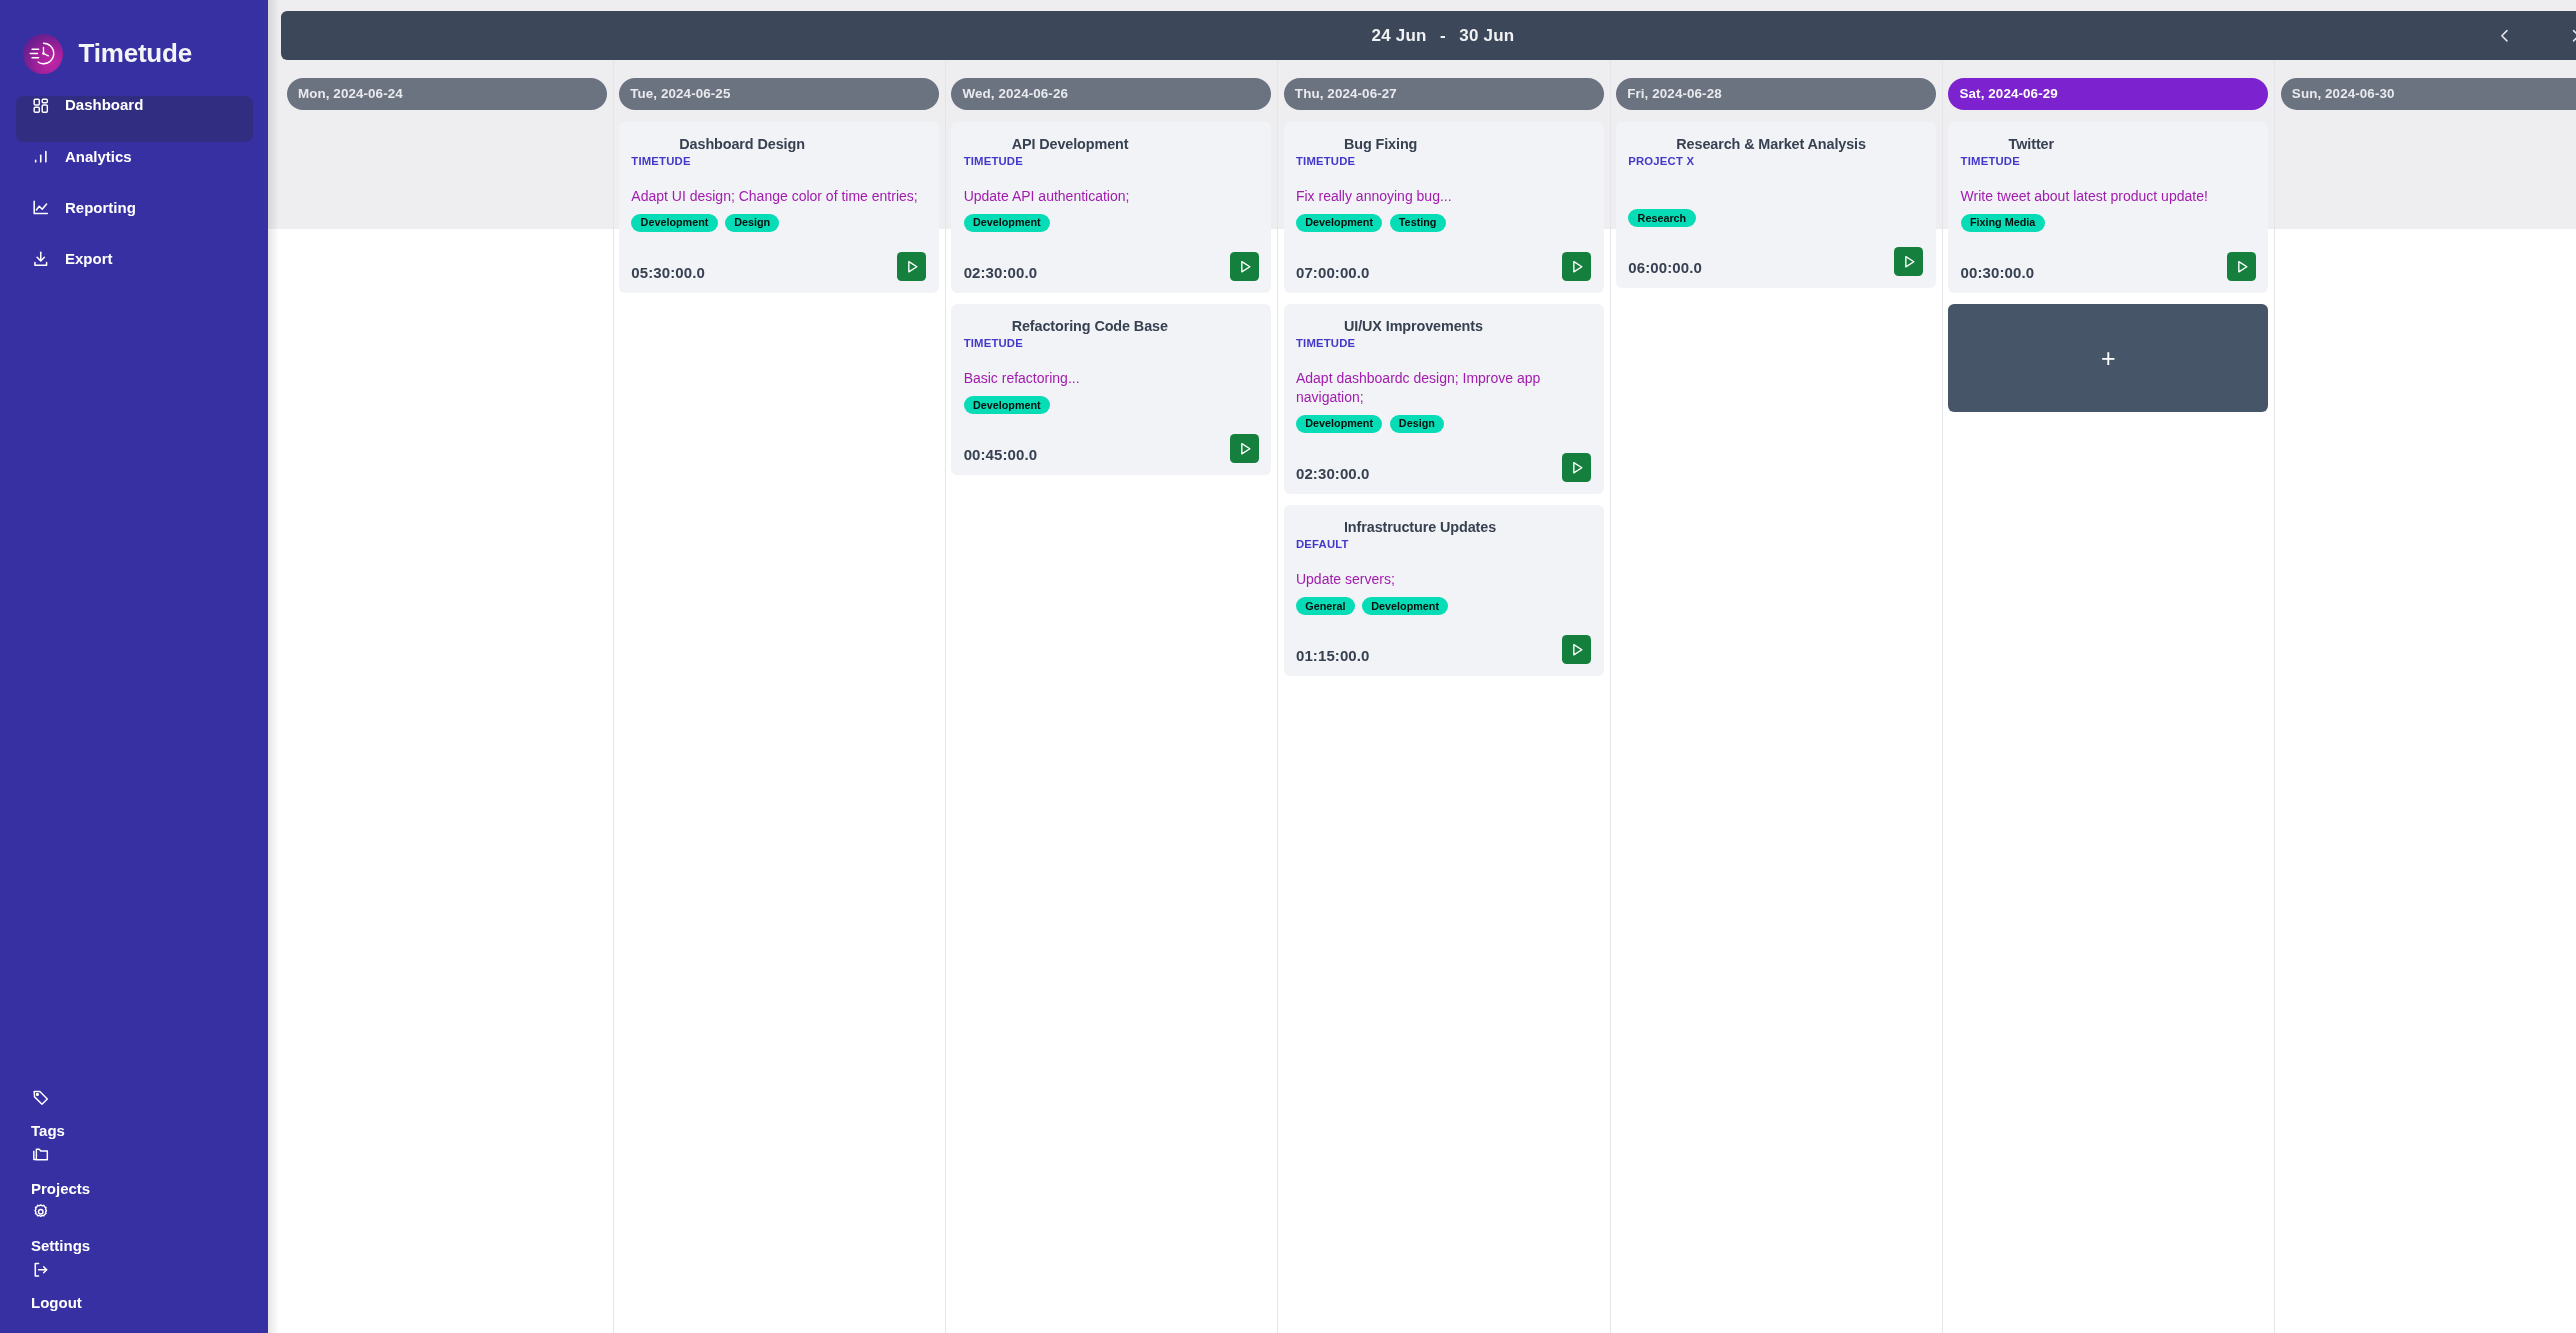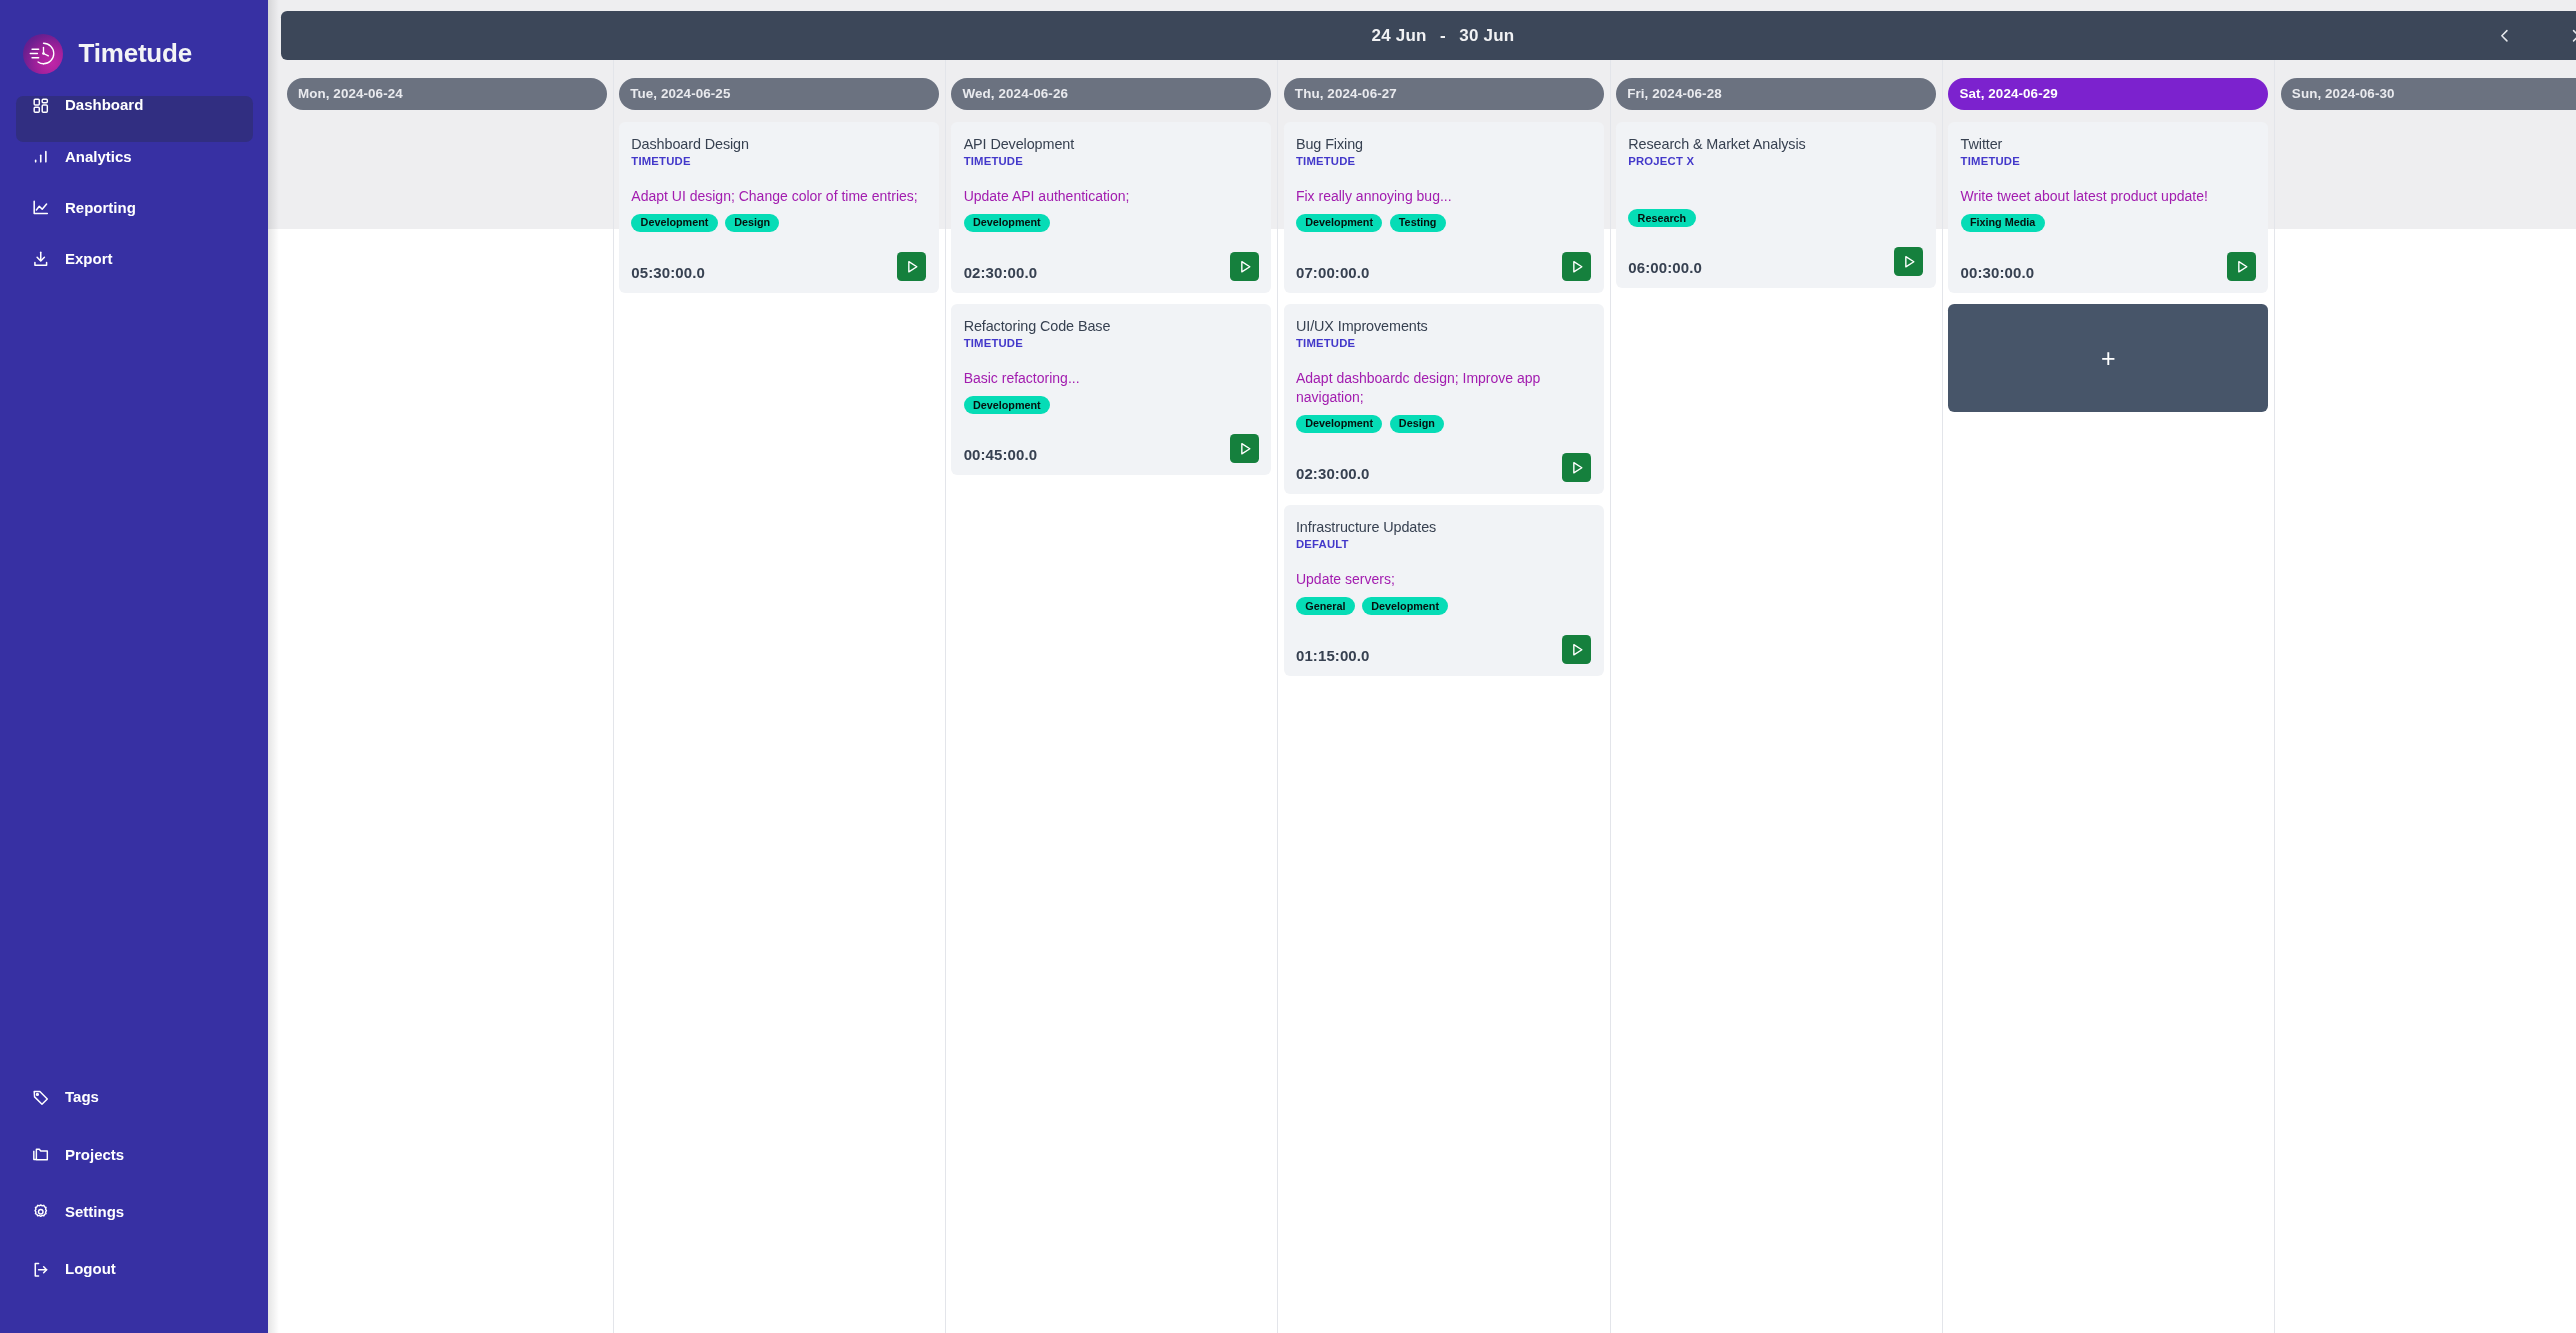--- a/index.html
+++ b/index.html
@@ -59,21 +59,21 @@
     margin-bottom: 5.2px;
     cursor: pointer;
     white-space: nowrap;
   }
   .nav-item.active { background: #312e81; }
   .nav-icon { width: 18.5px; height: 18.5px; flex: 0 0 18.5px; display:flex; align-items:center; justify-content:center; }
   .nav-icon svg { width: 17.5px; height: 17.5px; display:block; }
 
   #nav-spacer { flex: 1 1 auto; }
   #nav-bottom { padding-bottom: 15.5px; }
-  #nav-bottom .nav-item { margin-bottom: 11.3px; }
+  #nav-bottom .nav-item { margin-bottom: 11.3px; flex-direction: column; }
 
   
   #main {
     flex: 1 1 auto;
     height: 1333px;
     background: linear-gradient(180deg, #eeeef0 0%, #eeeef0 229px, #ffffff 229px, #ffffff 100%);
     display: flex;
     flex-direction: column;
     position: relative;
     overflow: hidden;
@@ -167,23 +167,24 @@
 
   .task-card {
     background: #f1f3f6;
     border-radius: 6.2px;
     padding: 13.4px 12.4px 12.4px 12.4px;
     cursor: pointer;
   }
   .task-title {
     color: #374151;
     font-size: 14.4px;
-    font-weight: 400;
+    font-weight: 700;
     line-height: 1.18;
     letter-spacing: -0.1px;
+    margin-left: 48px;
   }
   .task-project {
     color: #4338ca;
     font-size: 11.3px;
     font-weight: 700;
     letter-spacing: 0.2px;
     margin-top: 2.6px;
   }
   .task-desc {
     color: #a21caf;

